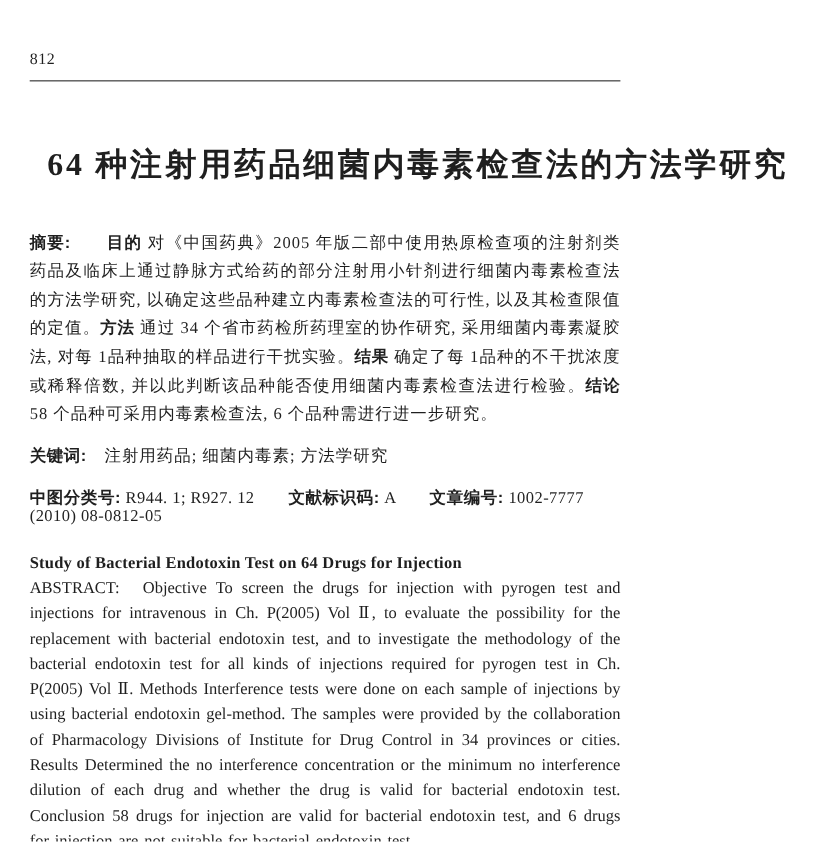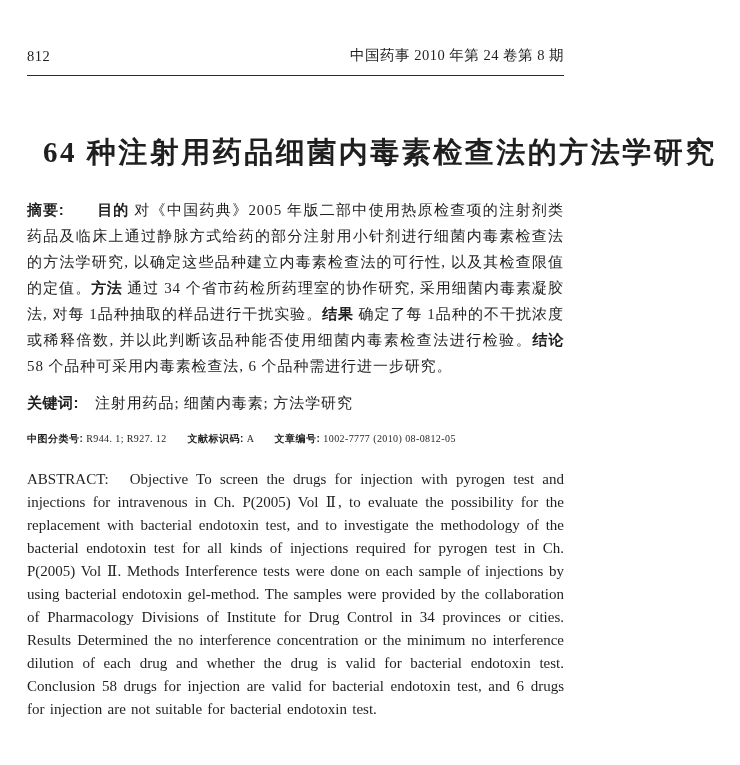--- a/index.html
+++ b/index.html
@@ -50,34 +50,34 @@
   .authors-cn {
     margin-top: 24px;
     font-size: 16px;
     letter-spacing: 1px;
   }
   .authors-cn .seg-small {
     font-size: 13.5px;
     letter-spacing: 0.5px;
   }
   .abstract-cn {
-    margin-top: 27px;
+    margin-top: 40px;
     font-size: 15px;
     line-height: 26px;
     text-align: justify;
     letter-spacing: 0.9px;
   }
   .keywords-cn {
     margin-top: 15px;
     font-size: 15px;
     letter-spacing: 0.9px;
   }
   .clc-line {
     margin-top: 19px;
-    font-size: 10px;
+    font-size: 15px;
     letter-spacing: 0.4px;
   }
   
   .cn .seg-bold {
     font-weight: 700;
     font-family: "Liberation Sans", "DejaVu Sans", sans-serif;
     letter-spacing: 0.5px;
   }
 
   
@@ -103,33 +103,33 @@
     line-height: 0;
   }
 </style>
 </head>
 <body>
 
 <div class="page">
 
   <div class="running-head">
     <span>812</span>
-    <span>中国药事 2010 年第 24 卷第 8 期</span>
   </div>
   <hr class="head-rule">
 
   <h1 class="title-cn cn">64 种注射用药品细菌内毒素检查法的方法学研究</h1>
 
 
   <p class="abstract-cn cn"><span class="seg-bold">摘要:</span><span>　　</span><span class="seg-bold">目的</span><span> 对《中国药典》2005 年版二部中使用热原检查项的注射剂类药品及临床上通过静脉方式给药的部分注射用小针剂进行细菌内毒素检查法的方法学研究, 以确定这些品种建立内毒素检查法的可行性, 以及其检查限值的定值。</span><span class="seg-bold">方法</span><span> 通过 34 个省市药检所药理室的协作研究, 采用细菌内毒素凝胶法, 对每 1品种抽取的样品进行干扰实验。</span><span class="seg-bold">结果</span><span> 确定了每 1品种的不干扰浓度或稀释倍数, 并以此判断该品种能否使用细菌内毒素检查法进行检验。</span><span class="seg-bold">结论</span><span> 58 个品种可采用内毒素检查法, 6 个品种需进行进一步研究。</span></p>
 
   <p class="keywords-cn cn"><span class="seg-bold">关键词:</span><span>　注射用药品; 细菌内毒素; 方法学研究</span></p>
 
   <p class="clc-line cn"><span class="seg-bold">中图分类号:</span><span> R944. 1; R927. 12　　</span><span class="seg-bold">文献标识码:</span><span> A　　</span><span class="seg-bold">文章编号:</span><span> 1002-7777 (2010) 08-0812-05</span></p>
 
   <div class="en-block">
+    <div class="title-en">Study of Bacterial Endotoxin Test on 64 Drugs for Injection</div>
 
 
     <div class="abstract-en"><span class="seg-bold">ABSTRACT:</span><span>　</span><span class="seg-bold">Objective</span><span> To screen the drugs for injection with pyrogen test and injections for intravenous in Ch. P(2005) Vol Ⅱ, to evaluate the possibility for the replacement with bacterial endotoxin test, and to investigate the methodology of the bacterial endotoxin test for all kinds of injections required for pyrogen test in Ch. P(2005) Vol Ⅱ. </span><span class="seg-bold">Methods</span><span> Interference tests were done on each sample of injections by using bacterial endotoxin gel-method. The samples were provided by the collaboration of Pharmacology Divisions of Institute for Drug Control in 34 provinces or cities. </span><span class="seg-bold">Results</span><span> Determined the no interference concentration or the minimum no interference dilution of each drug and whether the drug is valid for bacterial endotoxin test. </span><span class="seg-bold">Conclusion</span><span> 58 drugs for injection are valid for bacterial endotoxin test, and 6 drugs for injection are not suitable for bacterial endotoxin test.</span></div>
 
   </div>
 
 </div>
 
 </body></html>

